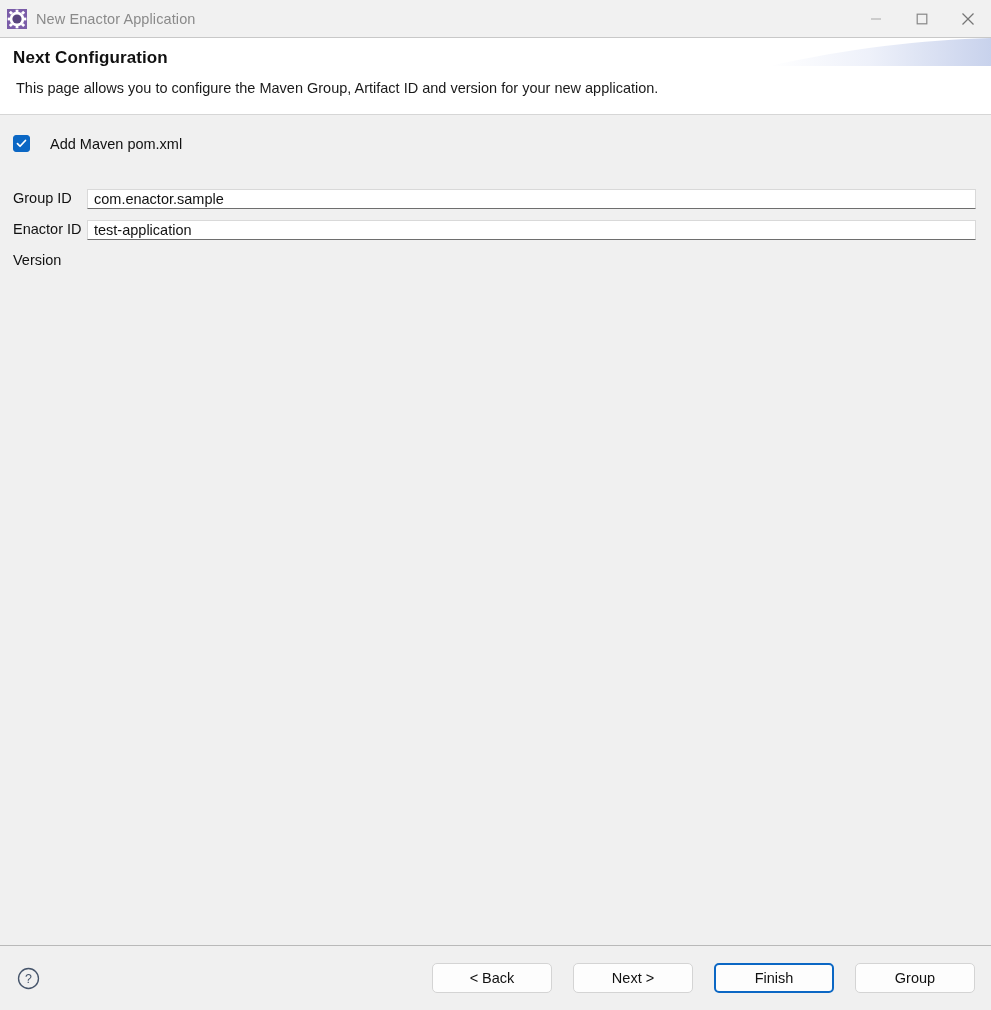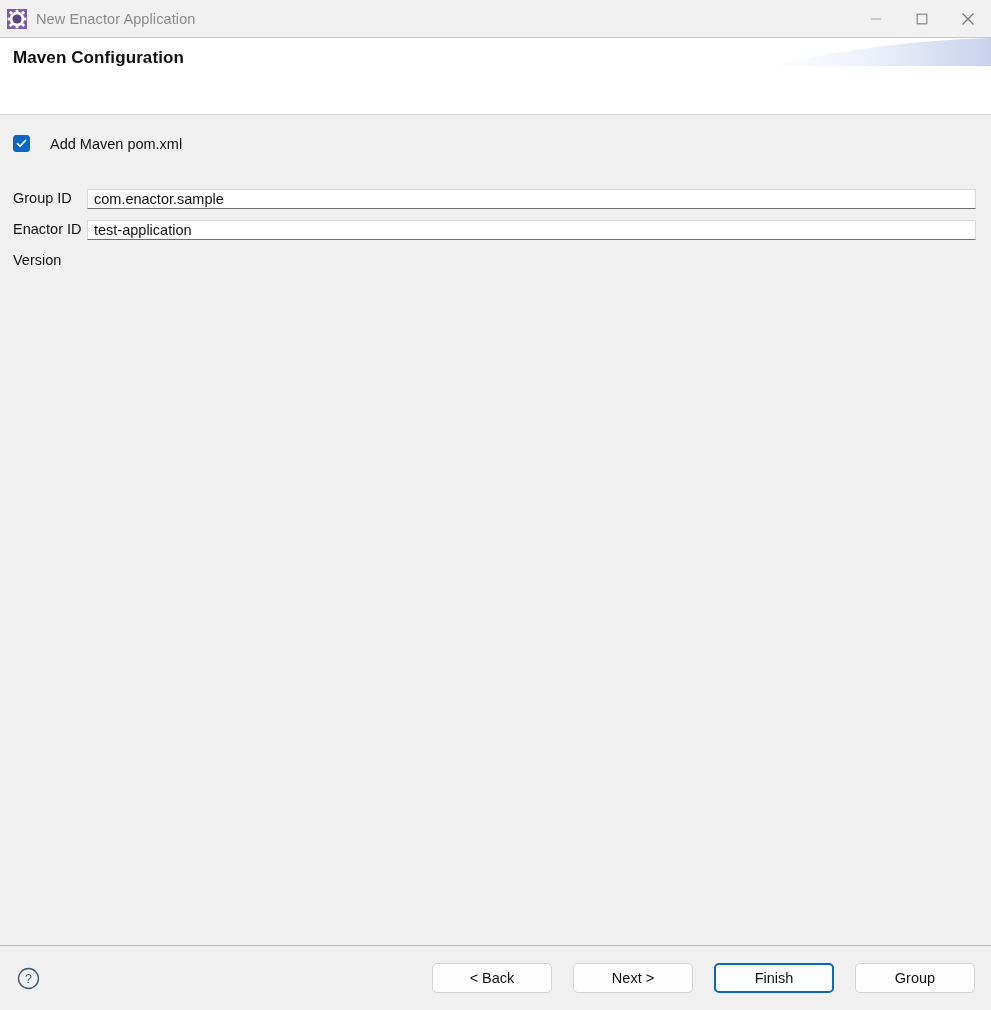--- a/index.html
+++ b/index.html
@@ -261,21 +261,22 @@
     <svg class="header-swoosh" viewBox="0 0 260 70" preserveAspectRatio="none">
       <defs>
         <linearGradient id="swoosh" x1="0" y1="0" x2="1" y2="0">
           <stop offset="0%" stop-color="#ffffff"></stop>
           <stop offset="45%" stop-color="#eef1fa"></stop>
           <stop offset="100%" stop-color="#c8d2ec"></stop>
         </linearGradient>
       </defs>
       <path d="M260,0 L260,28 L38,28 C120,10 190,2 260,0 Z" fill="url(#swoosh)"></path>
     </svg>
-    <div class="header-title">Maven Configuration</div>
+    <div class="header-title">Next Configuration</div>
+    <div class="header-desc">This page allows you to configure the Maven Group, Artifact ID and version for your new application.</div>
   </div>
 
   <div class="body-area">
 
     <div class="checkbox-row">
       <span class="cbx">
         <svg width="11" height="11" viewBox="0 0 12 12">
           <polyline points="1.6,6.2 4.4,9.0 10.3,2.7" fill="none" stroke="#ffffff" stroke-width="1.9" stroke-linecap="round" stroke-linejoin="round"></polyline>
         </svg>
       </span>

